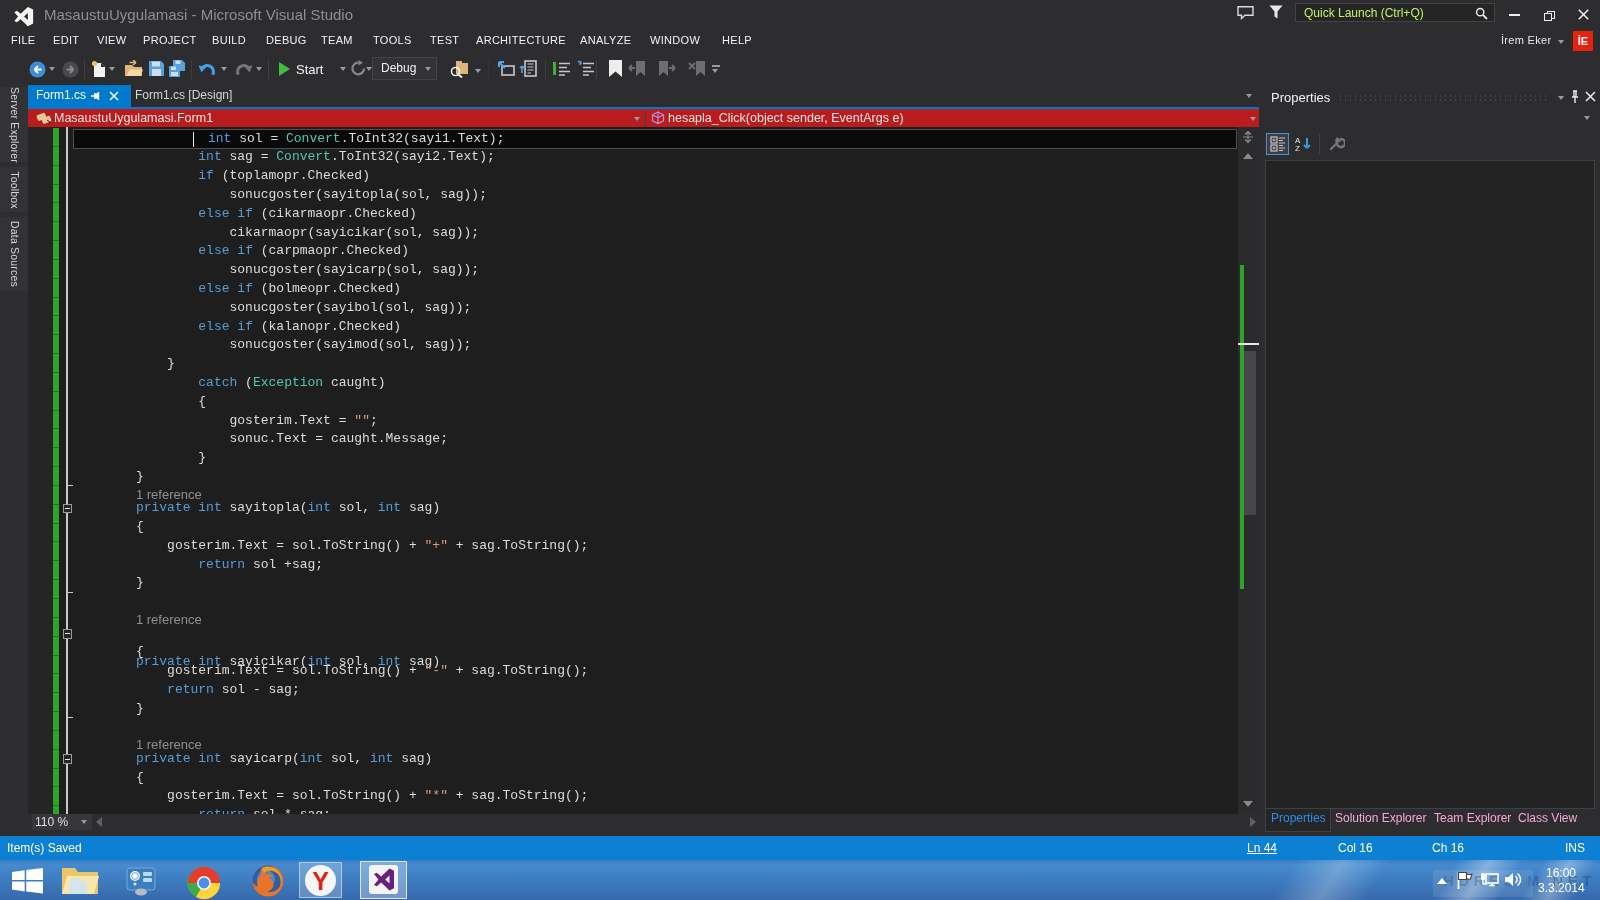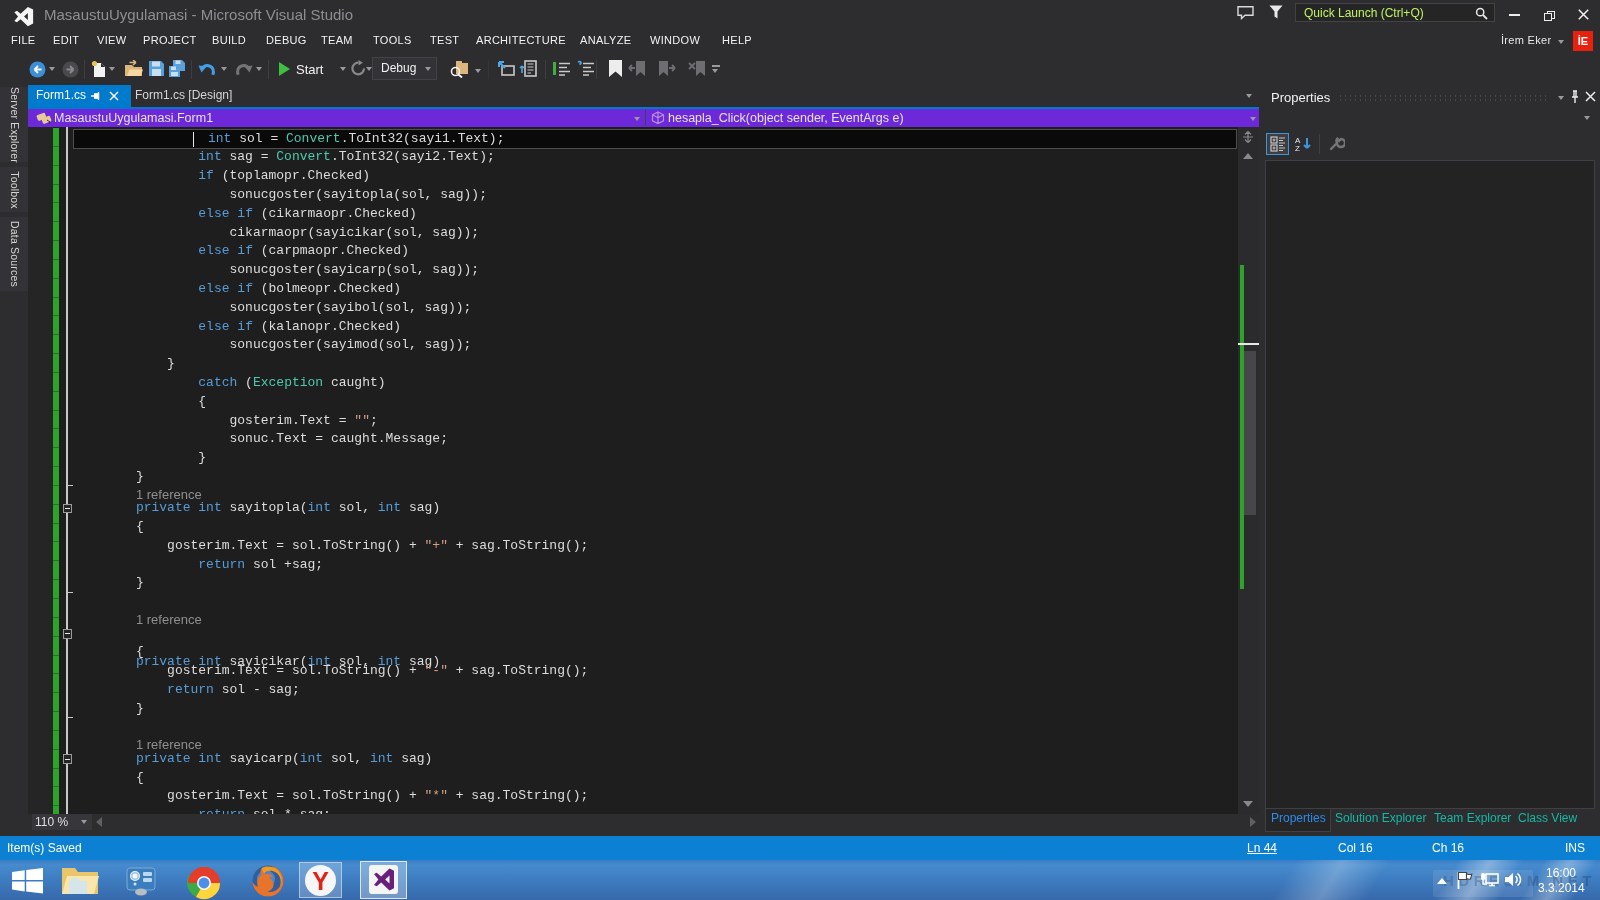--- a/index.html
+++ b/index.html
@@ -27,21 +27,21 @@
 
 .sidetab { position:absolute; left:0; width:29px; background:#333337; }
 .sidetab span { position:absolute; left:50%; top:50%; transform:translate(-50%,-50%) rotate(90deg);
   white-space:nowrap; font-size:10.5px; color:#d4d4d4; letter-spacing:.2px; }
 
 
 #tabrow { position:absolute; left:28px; top:85px; width:1231px; height:22px; }
 #tab1 { position:absolute; left:0; top:0; width:103px; height:22px; background:#007acc; color:#fff; font-size:12px; }
 #tab2 { position:absolute; left:103px; top:0; height:22px; color:#d5d5d5; font-size:12px; }
 #bluebar { position:absolute; left:28px; top:107px; width:1231px; height:2px; background:#007acc; }
-#crumb { position:absolute; left:28px; top:109px; width:1231px; height:18px; background:#6d28d9; }
+#crumb { position:absolute; left:28px; top:109px; width:1231px; height:18px; background:#b91c1c; }
 #crumb .ct { position:absolute; top:1.5px; font-size:12.5px; color:#e4e4e4; }
 
 #editor { position:absolute; left:28px; top:127px; width:1210px; height:687px; background:#1e1e1e; overflow:hidden; }
 #indmargin { position:absolute; left:28px; top:127px; width:24.5px; height:687px; background:#252526; }
 #greenbar { position:absolute; left:52.5px; top:128px; width:6.5px; height:686px;
   background:repeating-linear-gradient(180deg,#2ea32a 0px,#2ea32a 17.84px,#1f7a1e 17.84px,#1f7a1e 18.84px); }
 #foldline { position:absolute; left:66.2px; top:127px; width:1.5px; height:687px; background:#c8c8c8; }
 .foldbox { position:absolute; left:62.5px; width:9.5px; height:9.5px; background:#252526;
   border:1px solid #9b9b9b; }
 .foldbox:after { content:""; position:absolute; left:1.5px; top:3.2px; width:4.5px; height:1.2px; background:#e8e8e8; }
@@ -67,21 +67,21 @@
 #hrow { position:absolute; left:28px; top:814px; width:1231px; height:22px; background:#2d2d30; }
 
 
 #status { position:absolute; left:0; top:836px; width:1600px; height:24px; background:#0c80d2; color:#fff; font-size:12px; }
 
 
 #rpanel { position:absolute; left:1263px; top:85px; width:337px; height:752px; background:#2d2d30; }
 #rpanel .hdr { position:absolute; left:8px; top:5px; font-size:13px; color:#f1f1f1; }
 #propgrid { position:absolute; left:2px; top:75px; width:330px; height:649px; background:#232324;
   border:1px solid #3f3f46; }
-.btab { position:absolute; top:726px; font-size:12px; color:#14b8a6; }
+.btab { position:absolute; top:726px; font-size:12px; color:#f9a8d4; }
 
 
 #taskbar { position:absolute; left:0; top:860px; width:1600px; height:40px;
   background:linear-gradient(180deg,#3a7cc4 0%,#468bce 12%,#3e7ec2 45%,#3769ab 100%); overflow:hidden; }
 .streak { position:absolute; background:linear-gradient(90deg,rgba(255,255,255,0) 0%,rgba(255,255,255,.35) 50%,rgba(255,255,255,0) 100%); transform:rotate(32deg); }
 .tbicon { position:absolute; top:863px; }
 </style></head>
 <body>
 <div id="root">
 

